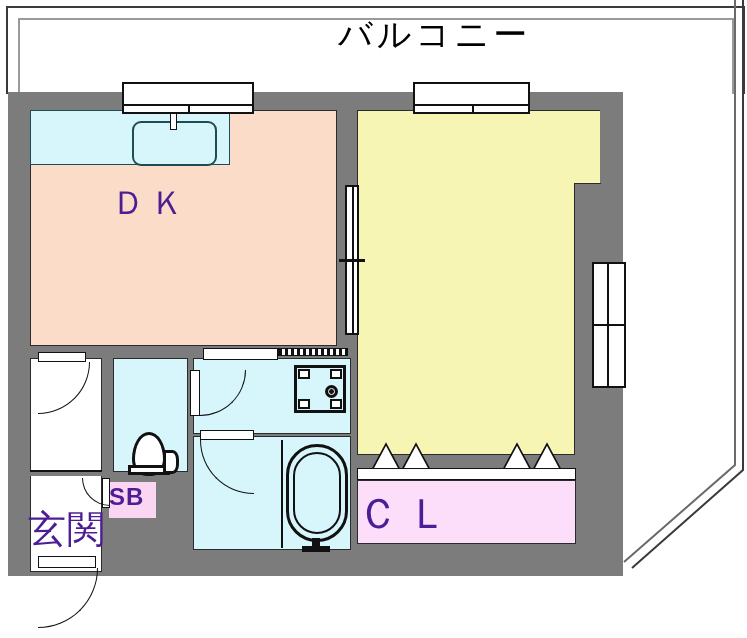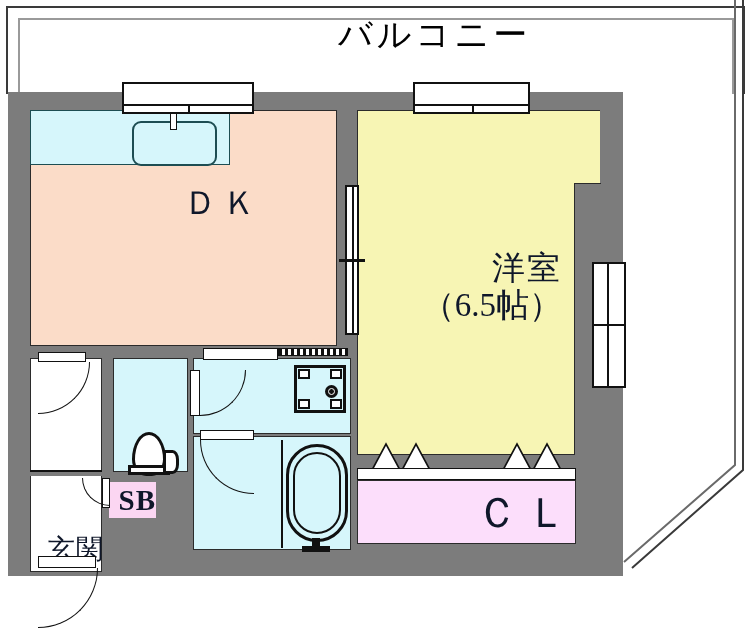--- a/index.html
+++ b/index.html
@@ -46,33 +46,33 @@
   .room-dk   { background: #fbdcc8; }
   .room-yo   { background: #f7f5b4; }
   .room-cl   { background: #fcdefb; }
   .room-wet  { background: #d6f6fb; }
   .room-white{ background: #ffffff; }
   .room-sb   { background: #fbd6f2; }
   .outline-thin { border: 1px solid #2b2b2b; box-sizing: border-box; }
 
   
   .room-label {
-    text-align: right;
-    color: #0f172a;
+    text-align: left;
+    color: #4c1d95;
     line-height: 1.12;
     white-space: nowrap;
-    font-family: Liberation Serif, serif;
+    font-family: Liberation Sans, sans-serif;
   }
   .label-dk-name { font-size: 33px; letter-spacing: 6px; }
   .label-dk-area { font-size: 33px; letter-spacing: 0px; }
   .label-yo-name { font-size: 33px; letter-spacing: 2px; }
   .label-yo-area { font-size: 33px; }
   .label-cl      { font-size: 42px; letter-spacing: 8px; }
-  .label-sb      { font-size: 29px; letter-spacing: 1px; font-weight: 700; }
-  .label-genkan  { font-size: 27px; letter-spacing: 1px; margin-top: 26px; }
+  .label-sb      { font-size: 24px; letter-spacing: 1px; font-weight: 700; }
+  .label-genkan  { font-size: 38px; letter-spacing: 1px; }
 
   
   .window {
     background: #ffffff;
     border: 2px solid #111;
     box-sizing: border-box;
   }
   .window-split-h {
     position: absolute;
     left: 0; right: 0;
@@ -217,24 +217,20 @@
   </div>
 
   <div class="abs room-yo outline-thin" style="left:357px; top:110px; width:243px; height:74px;"></div>
   <div class="abs room-yo outline-thin" style="left:357px; top:110px; width:218px; height:345px; border-right:none;"></div>
   <div class="abs room-yo" style="left:358px; top:111px; width:217px; height:343px;"></div>
   <div class="abs room-yo" style="left:358px; top:111px; width:242px; height:72px;"></div>
 
   <div class="abs" style="left:574px; top:183px; width:27px; height:0; border-top:1px solid #2b2b2b;"></div>
   <div class="abs" style="left:574px; top:183px; width:0; height:272px; border-left:1px solid #2b2b2b;"></div>
 
-  <div class="abs room-label" style="left:392px; top:250px; width:170px;">
-    <div class="label-yo-name">洋室</div>
-    <div class="label-yo-area">（6.5帖）</div>
-  </div>
 
   <svg class="abs" style="left:357px; top:440px; width:219px; height:32px;" viewBox="0 0 219 32">
     <polyline points="0,32 14,32 29,4 44,32 59,4 74,32 219,32" fill="#ffffff" stroke="#111" stroke-width="1.6"></polyline>
     <polyline points="219,32 205,32 190,4 175,32 160,4 145,32" fill="#ffffff" stroke="#111" stroke-width="1.6"></polyline>
   </svg>
 
   <div class="abs cl-sill" style="left:357px; top:468px; width:219px; height:12px;"></div>
   <div class="abs room-cl outline-thin" style="left:357px; top:480px; width:219px; height:64px;"></div>
   <div class="abs room-label label-cl" style="left:357px; top:490px; width:219px;">ＣＬ</div>
 

